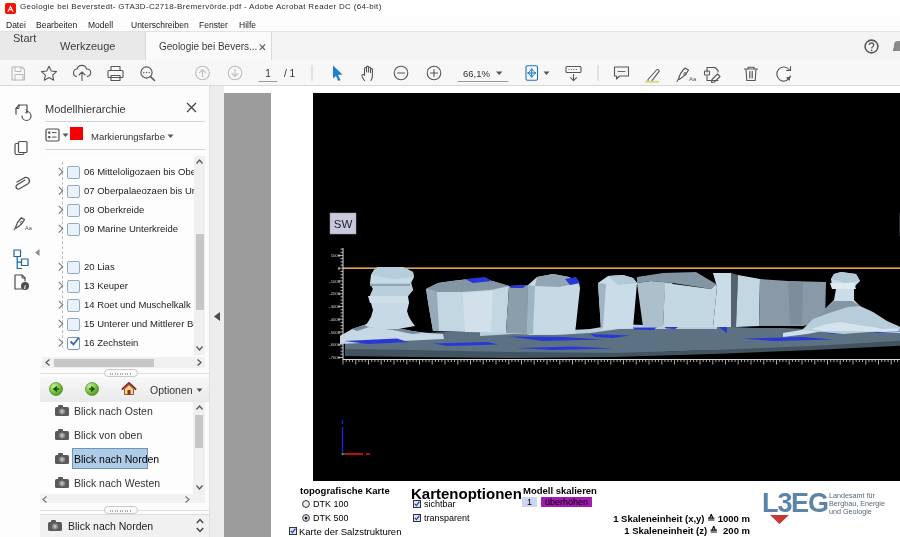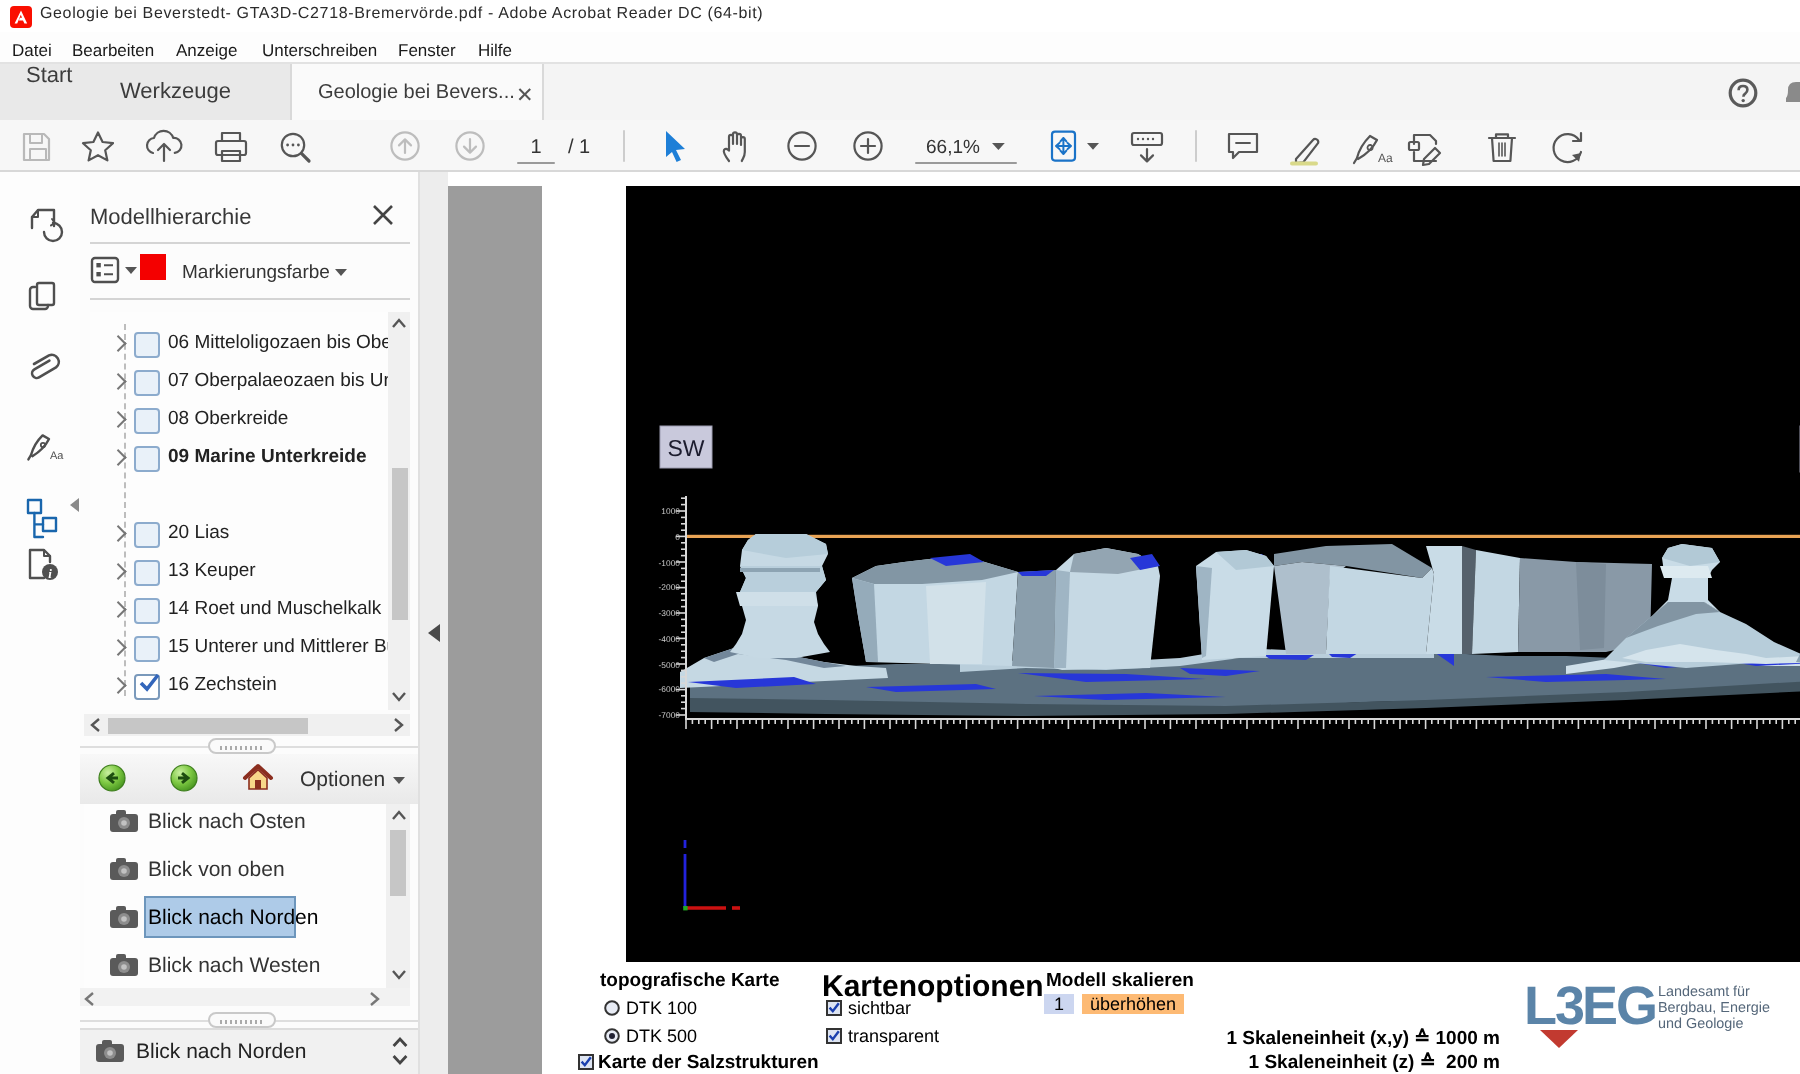--- a/index.html
+++ b/index.html
@@ -21,21 +21,21 @@
   <svg class="abs" style="left:5px;top:3px;" width="11" height="11" viewBox="0 0 11 11">
     <rect x="0" y="0" width="11" height="11" rx="2" fill="#fa0f00"></rect>
     <path d="M5.5 2.2 L8.6 8.8 L7.2 8.8 L6.5 7.2 L4.4 7.2 L5.0 5.9 L6.0 5.9 L5.4 4.4 L3.6 8.8 L2.3 8.8 Z" fill="#fff"></path>
   </svg>
   <div class="abs" style="left:20px;top:2px;font-size:8px;color:#2b2b2b;letter-spacing:0.32px;">Geologie bei Beverstedt- GTA3D-C2718-Bremervörde.pdf - Adobe Acrobat Reader DC (64-bit)</div>
 </div>
 
 <div class="abs" style="left:0;top:16px;width:900px;height:15px;background:#fdfdfd;font-size:8.5px;color:#1a1a1a;">
   <span class="abs" style="left:6px;top:4px;">Datei</span>
   <span class="abs" style="left:36px;top:4px;">Bearbeiten</span>
-  <span class="abs" style="left:88px;top:4px;">Anzeige</span>
+  <span class="abs" style="left:88px;top:4px;">Modell</span>
   <span class="abs" style="left:131px;top:4px;">Unterschreiben</span>
   <span class="abs" style="left:199px;top:4px;">Fenster</span>
   <span class="abs" style="left:239px;top:4px;">Hilfe</span>
 </div>
 
 <div class="abs" style="left:0;top:31px;width:900px;height:29px;background:#f4f4f4;border-top:1px solid #e2e2e2;">
   <div class="abs" style="left:0;top:0;width:145px;height:29px;background:#e9e9e9;"></div>
   <div class="abs" style="left:13px;top:0;font-size:11px;color:#3c3c3c;">Start</div>
   <div class="abs" style="left:60px;top:8px;font-size:11px;color:#3c3c3c;">Werkzeuge</div>
   <div class="abs" style="left:145px;top:0;width:127px;height:29px;background:#fafafa;border-left:1px solid #d9d9d9;border-right:1px solid #d9d9d9;"></div>
@@ -222,21 +222,21 @@
     <div class="abs" style="left:17px;top:6px;width:1px;height:186px;border-left:1px dashed #bdbdbd;"></div>
     <div class="abs trow" style="top:6px;">
         <span class="tx">06 Mitteloligozaen bis Obere</span>
       </div>
     <div class="abs trow" style="top:25px;">
         <span class="tx">07 Oberpalaeozaen bis Unter</span>
       </div>
     <div class="abs trow" style="top:44px;">
         <span class="tx">08 Oberkreide</span>
       </div>
-    <div class="abs trow" style="top:63px;font-weight:bold;">
+    <div class="abs trow" style="top:63px;">
         <span class="tx">09 Marine Unterkreide</span>
       </div>
     <div class="abs trow" style="top:101px;">
         <span class="tx">20 Lias</span>
       </div>
     <div class="abs trow" style="top:120px;">
         <span class="tx">13 Keuper</span>
       </div>
     <div class="abs trow" style="top:139px;">
         <span class="tx">14 Roet und Muschelkalk</span>
@@ -777,37 +777,37 @@
   <div class="abs" style="left:42px;top:18px;">DTK 100</div>
   <svg class="abs" style="left:31px;top:32.5px;" width="8" height="8" viewBox="0 0 8 8">
       <circle cx="4" cy="4" r="3.4" fill="#e8ecf5" stroke="#333" stroke-width="1"></circle>
       <circle cx="4" cy="4" r="1.5" fill="#223"></circle>
     </svg>
   <div class="abs" style="left:42px;top:31.5px;">DTK 500</div>
   <svg class="abs" style="left:18px;top:45.5px;" width="8" height="8" viewBox="0 0 8 8">
       <rect x="0.5" y="0.5" width="7" height="7" fill="#dde4f2" stroke="#333" stroke-width="1"></rect>
       <path d="M1.8 3.8 L3.4 5.6 L6.4 1.6" fill="none" stroke="#1a3fae" stroke-width="1.2"></path>
     </svg>
-  <div class="abs" style="left:28px;top:44.5px;font-size:9.5px;font-weight:bold;">Karte der Salzstrukturen</div>
+  <div class="abs" style="left:28px;top:44.5px;font-size:9.5px;font-weight:normal;">Karte der Salzstrukturen</div>
 
   <div class="abs" style="left:140px;top:4px;font-size:15px;font-weight:bold;">Kartenoptionen</div>
   <svg class="abs" style="left:142px;top:19px;" width="8" height="8" viewBox="0 0 8 8">
       <rect x="0.5" y="0.5" width="7" height="7" fill="#dde4f2" stroke="#333" stroke-width="1"></rect>
       <path d="M1.8 3.8 L3.4 5.6 L6.4 1.6" fill="none" stroke="#1a3fae" stroke-width="1.2"></path>
     </svg>
   <div class="abs" style="left:153px;top:18px;">sichtbar</div>
   <svg class="abs" style="left:142px;top:32.5px;" width="8" height="8" viewBox="0 0 8 8">
       <rect x="0.5" y="0.5" width="7" height="7" fill="#dde4f2" stroke="#333" stroke-width="1"></rect>
       <path d="M1.8 3.8 L3.4 5.6 L6.4 1.6" fill="none" stroke="#1a3fae" stroke-width="1.2"></path>
     </svg>
   <div class="abs" style="left:153px;top:31.5px;">transparent</div>
 
   <div class="abs" style="left:252px;top:4px;font-size:9.5px;font-weight:bold;">Modell skalieren</div>
   <div class="abs" style="left:251px;top:16px;width:15px;height:10px;background:#ccd6f0;text-align:center;line-height:10px;">1</div>
-  <div class="abs" style="left:270px;top:16px;width:51px;height:10px;background:#fdba74;text-align:center;line-height:10px;">überhöhen</div>
+  <div class="abs" style="left:270px;top:16px;width:51px;height:10px;background:#a21caf;text-align:center;line-height:10px;">überhöhen</div>
 
   <div class="abs" style="right:150px;top:32px;white-space:nowrap;font-size:9.5px;font-weight:bold;">1 Skaleneinheit (x,y) ≙ 1000 m</div>
   <div class="abs" style="right:150px;top:43.5px;white-space:nowrap;font-size:9.5px;font-weight:bold;">1 Skaleneinheit (z) ≙&nbsp;&nbsp;200 m</div>
 
   <div class="abs" style="left:491px;top:7px;font-size:27px;font-weight:bold;color:#5b84a8;letter-spacing:-1px;font-family:'Liberation Sans',sans-serif;">L<span style="letter-spacing:-1.5px;">3</span>EG</div>
   <svg class="abs" style="left:499px;top:34px;" width="19" height="9" viewBox="0 0 19 9">
       <path d="M0 0 L19 0 L9.5 9 Z" fill="#c23a30"></path>
     </svg>
   <div class="abs" style="left:558px;top:11px;font-size:7.2px;color:#55677a;line-height:8px;">Landesamt für<br>Bergbau, Energie<br>und Geologie</div>
   <div class="abs" style="left:505px;top:45px;font-size:7.6px;font-weight:bold;color:#4a7aad;letter-spacing:1.6px;margin-top:20px;">GEOZENTRUM HANNOVER</div>

